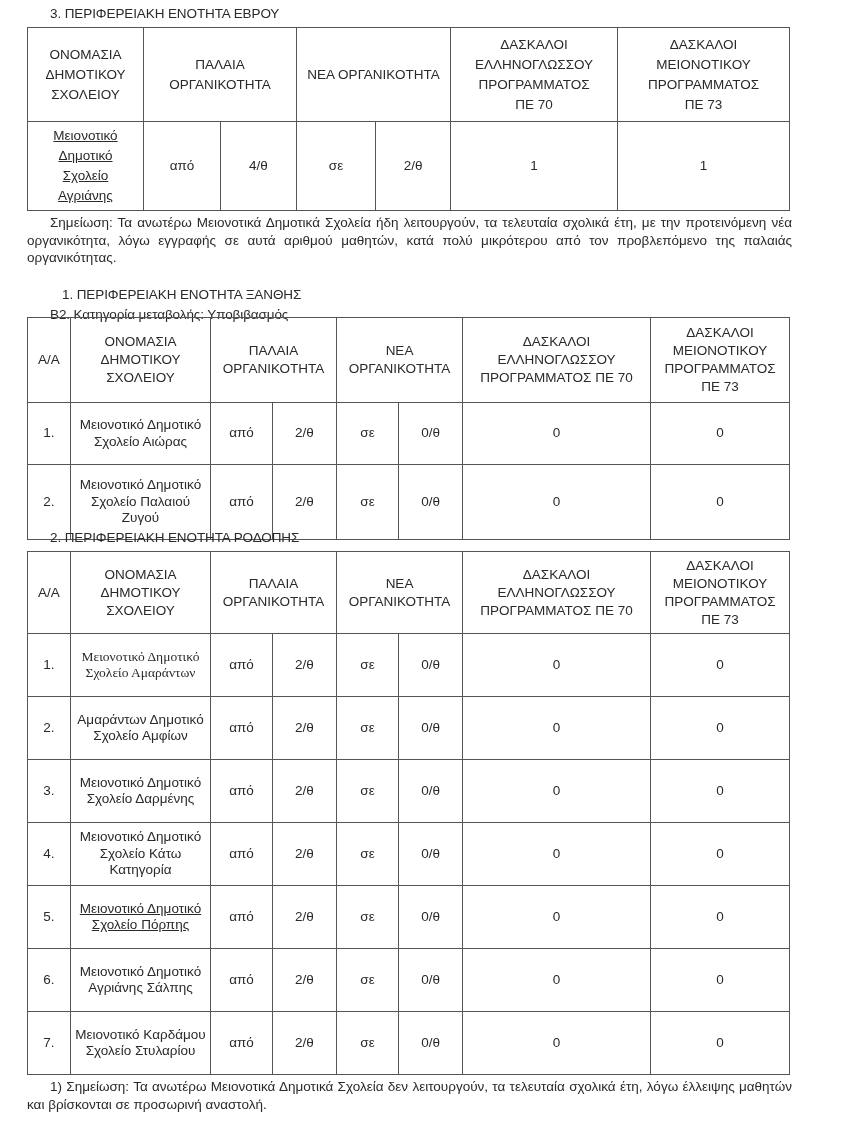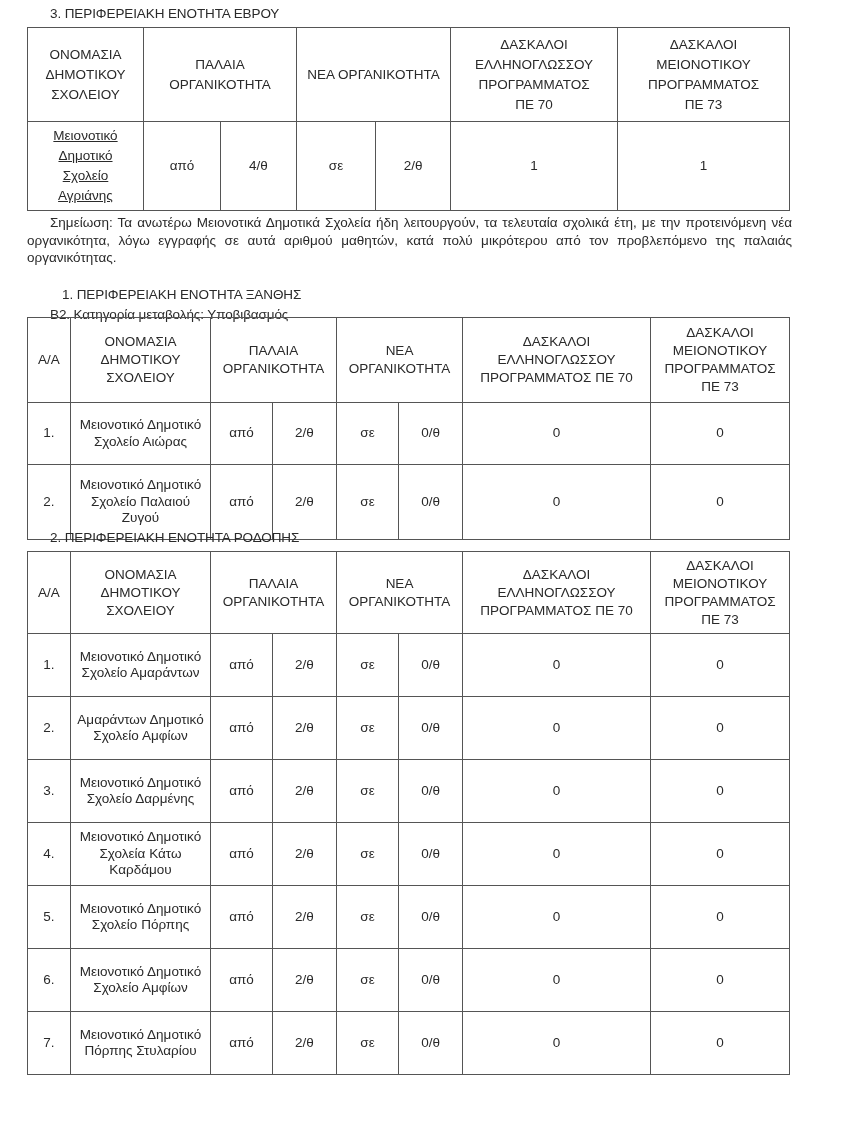--- a/index.html
+++ b/index.html
@@ -121,21 +121,21 @@
         <th style="padding:0 16px;">ΟΝΟΜΑΣΙΑ ΔΗΜΟΤΙΚΟΥ ΣΧΟΛΕΙΟΥ</th>
         <th colspan="2">ΠΑΛΑΙΑ ΟΡΓΑΝΙΚΟΤΗΤΑ</th>
         <th colspan="2">ΝΕΑ ΟΡΓΑΝΙΚΟΤΗΤΑ</th>
         <th style="padding:0 8px;">ΔΑΣΚΑΛΟΙ ΕΛΛΗΝΟΓΛΩΣΣΟΥ ΠΡΟΓΡΑΜΜΑΤΟΣ ΠΕ 70</th>
         <th style="padding:0 4px;">ΔΑΣΚΑΛΟΙ ΜΕΙΟΝΟΤΙΚΟΥ ΠΡΟΓΡΑΜΜΑΤΟΣ ΠΕ 73</th>
       </tr>
     </thead>
     <tbody id="rodopi-body">
         <tr style="height: 63px;">
           <td>1.</td>
-          <td style="padding: 0px 1px;">Μειονοτικό Δημοτικό Σχολείο Αμαράντων</td>
+          <td style="padding: 0px 1px; font-family: Liberation Serif, serif;">Μειονοτικό Δημοτικό Σχολείο Αμαράντων</td>
           <td>από</td>
           <td>2/θ</td>
           <td>σε</td>
           <td>0/θ</td>
           <td>0</td>
           <td>0</td>
         </tr>
         <tr style="height: 63px;">
           <td>2.</td>
           <td style="padding: 0px 1px;">Αμαράντων Δημοτικό Σχολείο Αμφίων</td>
@@ -151,55 +151,56 @@
           <td style="padding: 0px 1px;">Μειονοτικό Δημοτικό Σχολείο Δαρμένης</td>
           <td>από</td>
           <td>2/θ</td>
           <td>σε</td>
           <td>0/θ</td>
           <td>0</td>
           <td>0</td>
         </tr>
         <tr style="height: 63px;">
           <td>4.</td>
-          <td style="padding: 0px 1px;">Μειονοτικό Δημοτικό Σχολεία Κάτω Καρδάμου</td>
+          <td style="padding: 0px 1px;">Μειονοτικό Δημοτικό Σχολείο Κάτω Κατηγορία</td>
           <td>από</td>
           <td>2/θ</td>
           <td>σε</td>
           <td>0/θ</td>
           <td>0</td>
           <td>0</td>
         </tr>
         <tr style="height: 63px;">
           <td>5.</td>
-          <td style="padding: 0px 1px;">Μειονοτικό Δημοτικό Σχολείο Πόρπης</td>
+          <td style="padding: 0px 1px; text-decoration: underline;">Μειονοτικό Δημοτικό Σχολείο Πόρπης</td>
           <td>από</td>
           <td>2/θ</td>
           <td>σε</td>
           <td>0/θ</td>
           <td>0</td>
           <td>0</td>
         </tr>
         <tr style="height: 63px;">
           <td>6.</td>
-          <td style="padding: 0px 1px;">Μειονοτικό Δημοτικό Σχολείο Αμφίων</td>
+          <td style="padding: 0px 1px;">Μειονοτικό Δημοτικό Αγριάνης Σάλπης</td>
           <td>από</td>
           <td>2/θ</td>
           <td>σε</td>
           <td>0/θ</td>
           <td>0</td>
           <td>0</td>
         </tr>
         <tr style="height: 63px;">
           <td>7.</td>
-          <td style="padding: 0px 1px;">Μειονοτικό Δημοτικό Πόρπης Στυλαρίου</td>
+          <td style="padding: 0px 1px;">Μειονοτικό Καρδάμου Σχολείο Στυλαρίου</td>
           <td>από</td>
           <td>2/θ</td>
           <td>σε</td>
           <td>0/θ</td>
           <td>0</td>
           <td>0</td>
         </tr>
       </tbody>
   </table>
 
+  <div class="para" style="top:1078px;"><span class="indent"></span><span>1) Σημείωση: Τα ανωτέρω Μειονοτικά Δημοτικά Σχολεία δεν λειτουργούν, τα τελευταία σχολικά έτη, λόγω έλλειψης μαθητών και βρίσκονται σε προσωρινή αναστολή.</span></div>
 
 </div>
 
 </body></html>

